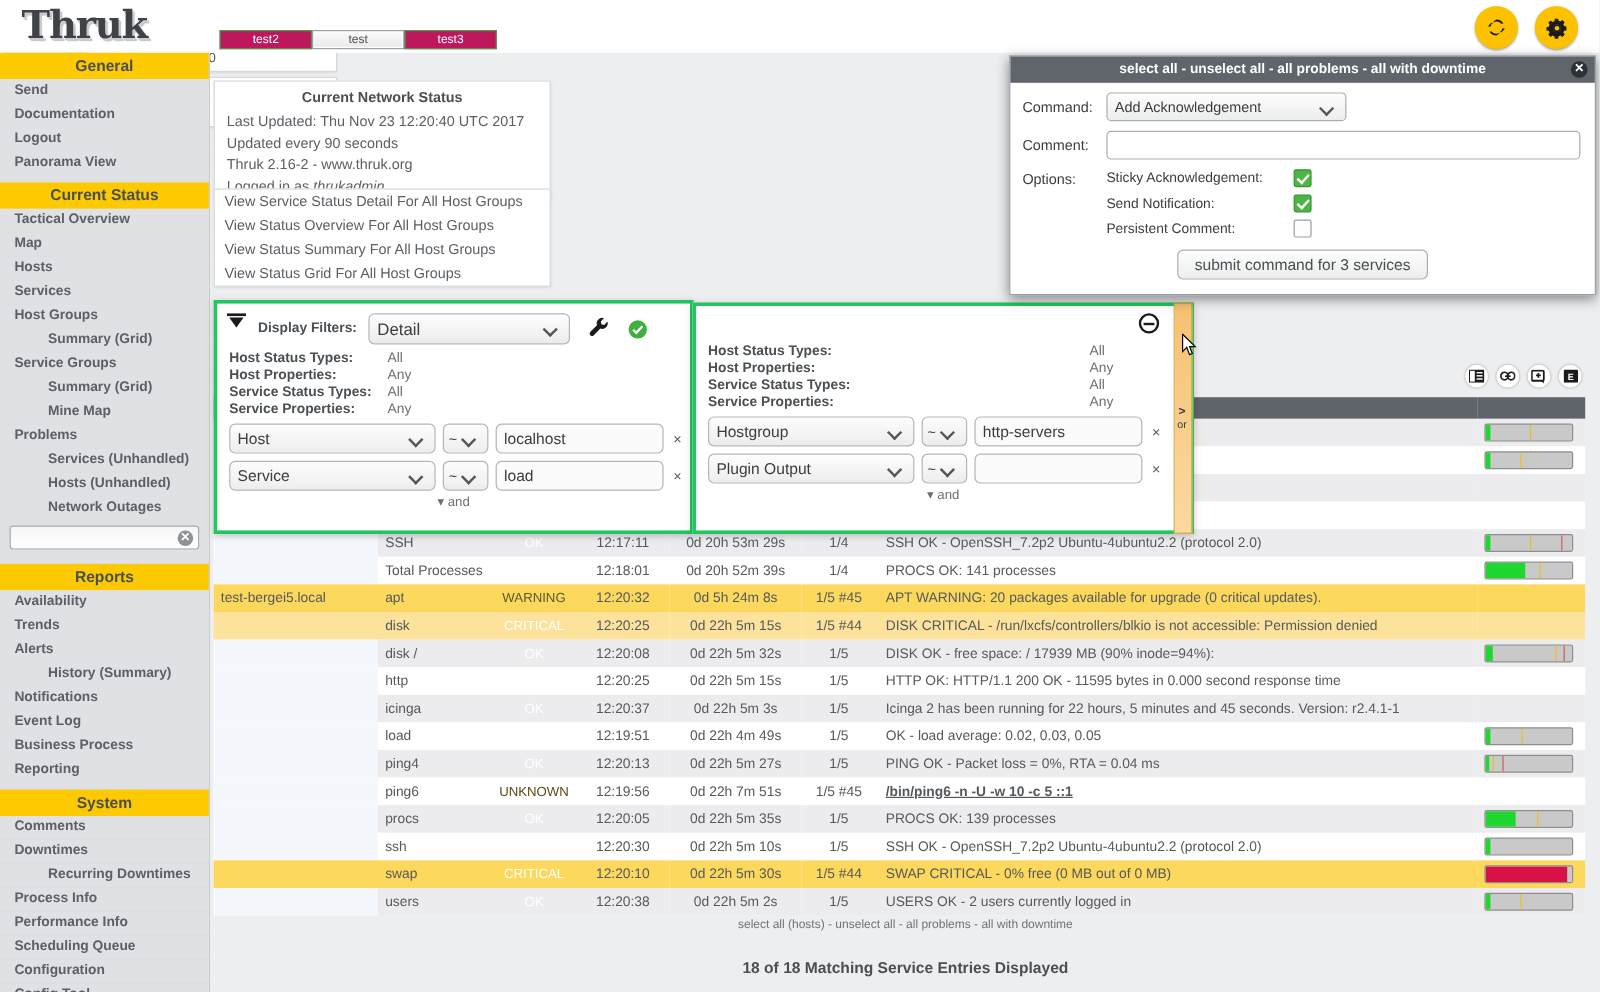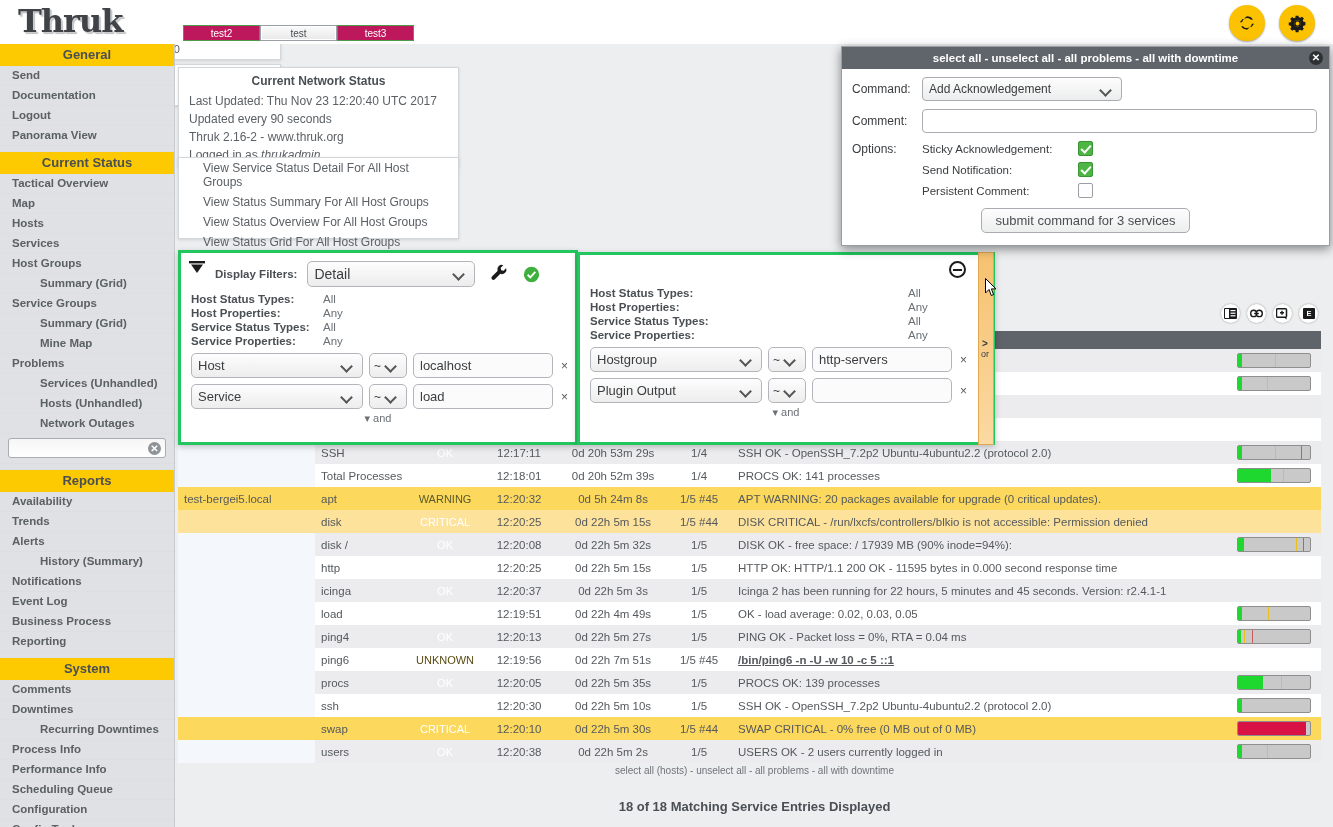--- a/index.html
+++ b/index.html
@@ -74,21 +74,21 @@
     line-height: 13px; text-align: center; font-weight: bold; cursor: pointer;
   }
 
   
   .panel {
     position: absolute; background: #ffffff; border: 1px solid #d4d7da;
     box-shadow: 0 1px 3px rgba(0,0,0,.12);
   }
   .panel-title { font-weight: bold; font-size: 12px; text-align: center; color: #4a4f53; padding: 6px 0 4px; }
   .panel-line { font-size: 12px; padding: 2px 10px; color: #5b6065; }
-  .panel-link { font-size: 12px; padding: 3px 24px; color: #5b6065; cursor: pointer; }
+  .panel-link { font-size: 12px; padding: 3px 8px; color: #5b6065; cursor: pointer; }
 
   #net-status { left: 178px; top: 47px; width: 281px; height: 100px; margin-top: 20px; }
   #view-links { left: 178px; top: 157px; width: 281px; height: 82px; }
 
   
   #host-totals { left: 608px; top: 47px; width: 281px; height: 120px; background: transparent; border: 0; box-shadow: none; }
   #host-totals .tbl-title { font-weight: bold; font-size: 12px; text-align: center; color:#4a4f53; padding-bottom: 4px;}
   .hs-box { background:#fff; border:1px solid #d4d7da; box-shadow: 0 1px 3px rgba(0,0,0,.12); }
   .hs-row { display: flex; }
   .hs-cell { flex: 1; text-align: center; font-size: 11px; padding: 4px 0; }
@@ -309,22 +309,22 @@
   <div class="panel" id="net-status">
     <div class="panel-title">Current Network Status</div>
     <div class="panel-line">Last Updated: Thu Nov 23 12:20:40 UTC 2017</div>
     <div class="panel-line">Updated every 90 seconds</div>
     <div class="panel-line">Thruk 2.16-2 - www.thruk.org</div>
     <div class="panel-line">Logged in as <i>thrukadmin</i></div>
   </div>
 
   <div class="panel" id="view-links">
     <div class="panel-link">View Service Status Detail For All Host Groups</div>
+    <div class="panel-link">View Status Overview For All Host Groups</div>
     <div class="panel-link">View Status Summary For All Host Groups</div>
-    <div class="panel-link">View Status Overview For All Host Groups</div>
     <div class="panel-link">View Status Grid For All Host Groups</div>
   </div>
 
   <div id="host-totals">
     <div class="tbl-title">Host Status Totals</div>
     <div class="hs-box">
       <div class="hs-row">
         <div class="hs-cell head">Up</div>
         <div class="hs-cell head">Down</div>
         <div class="hs-cell head">Unreachable</div>

